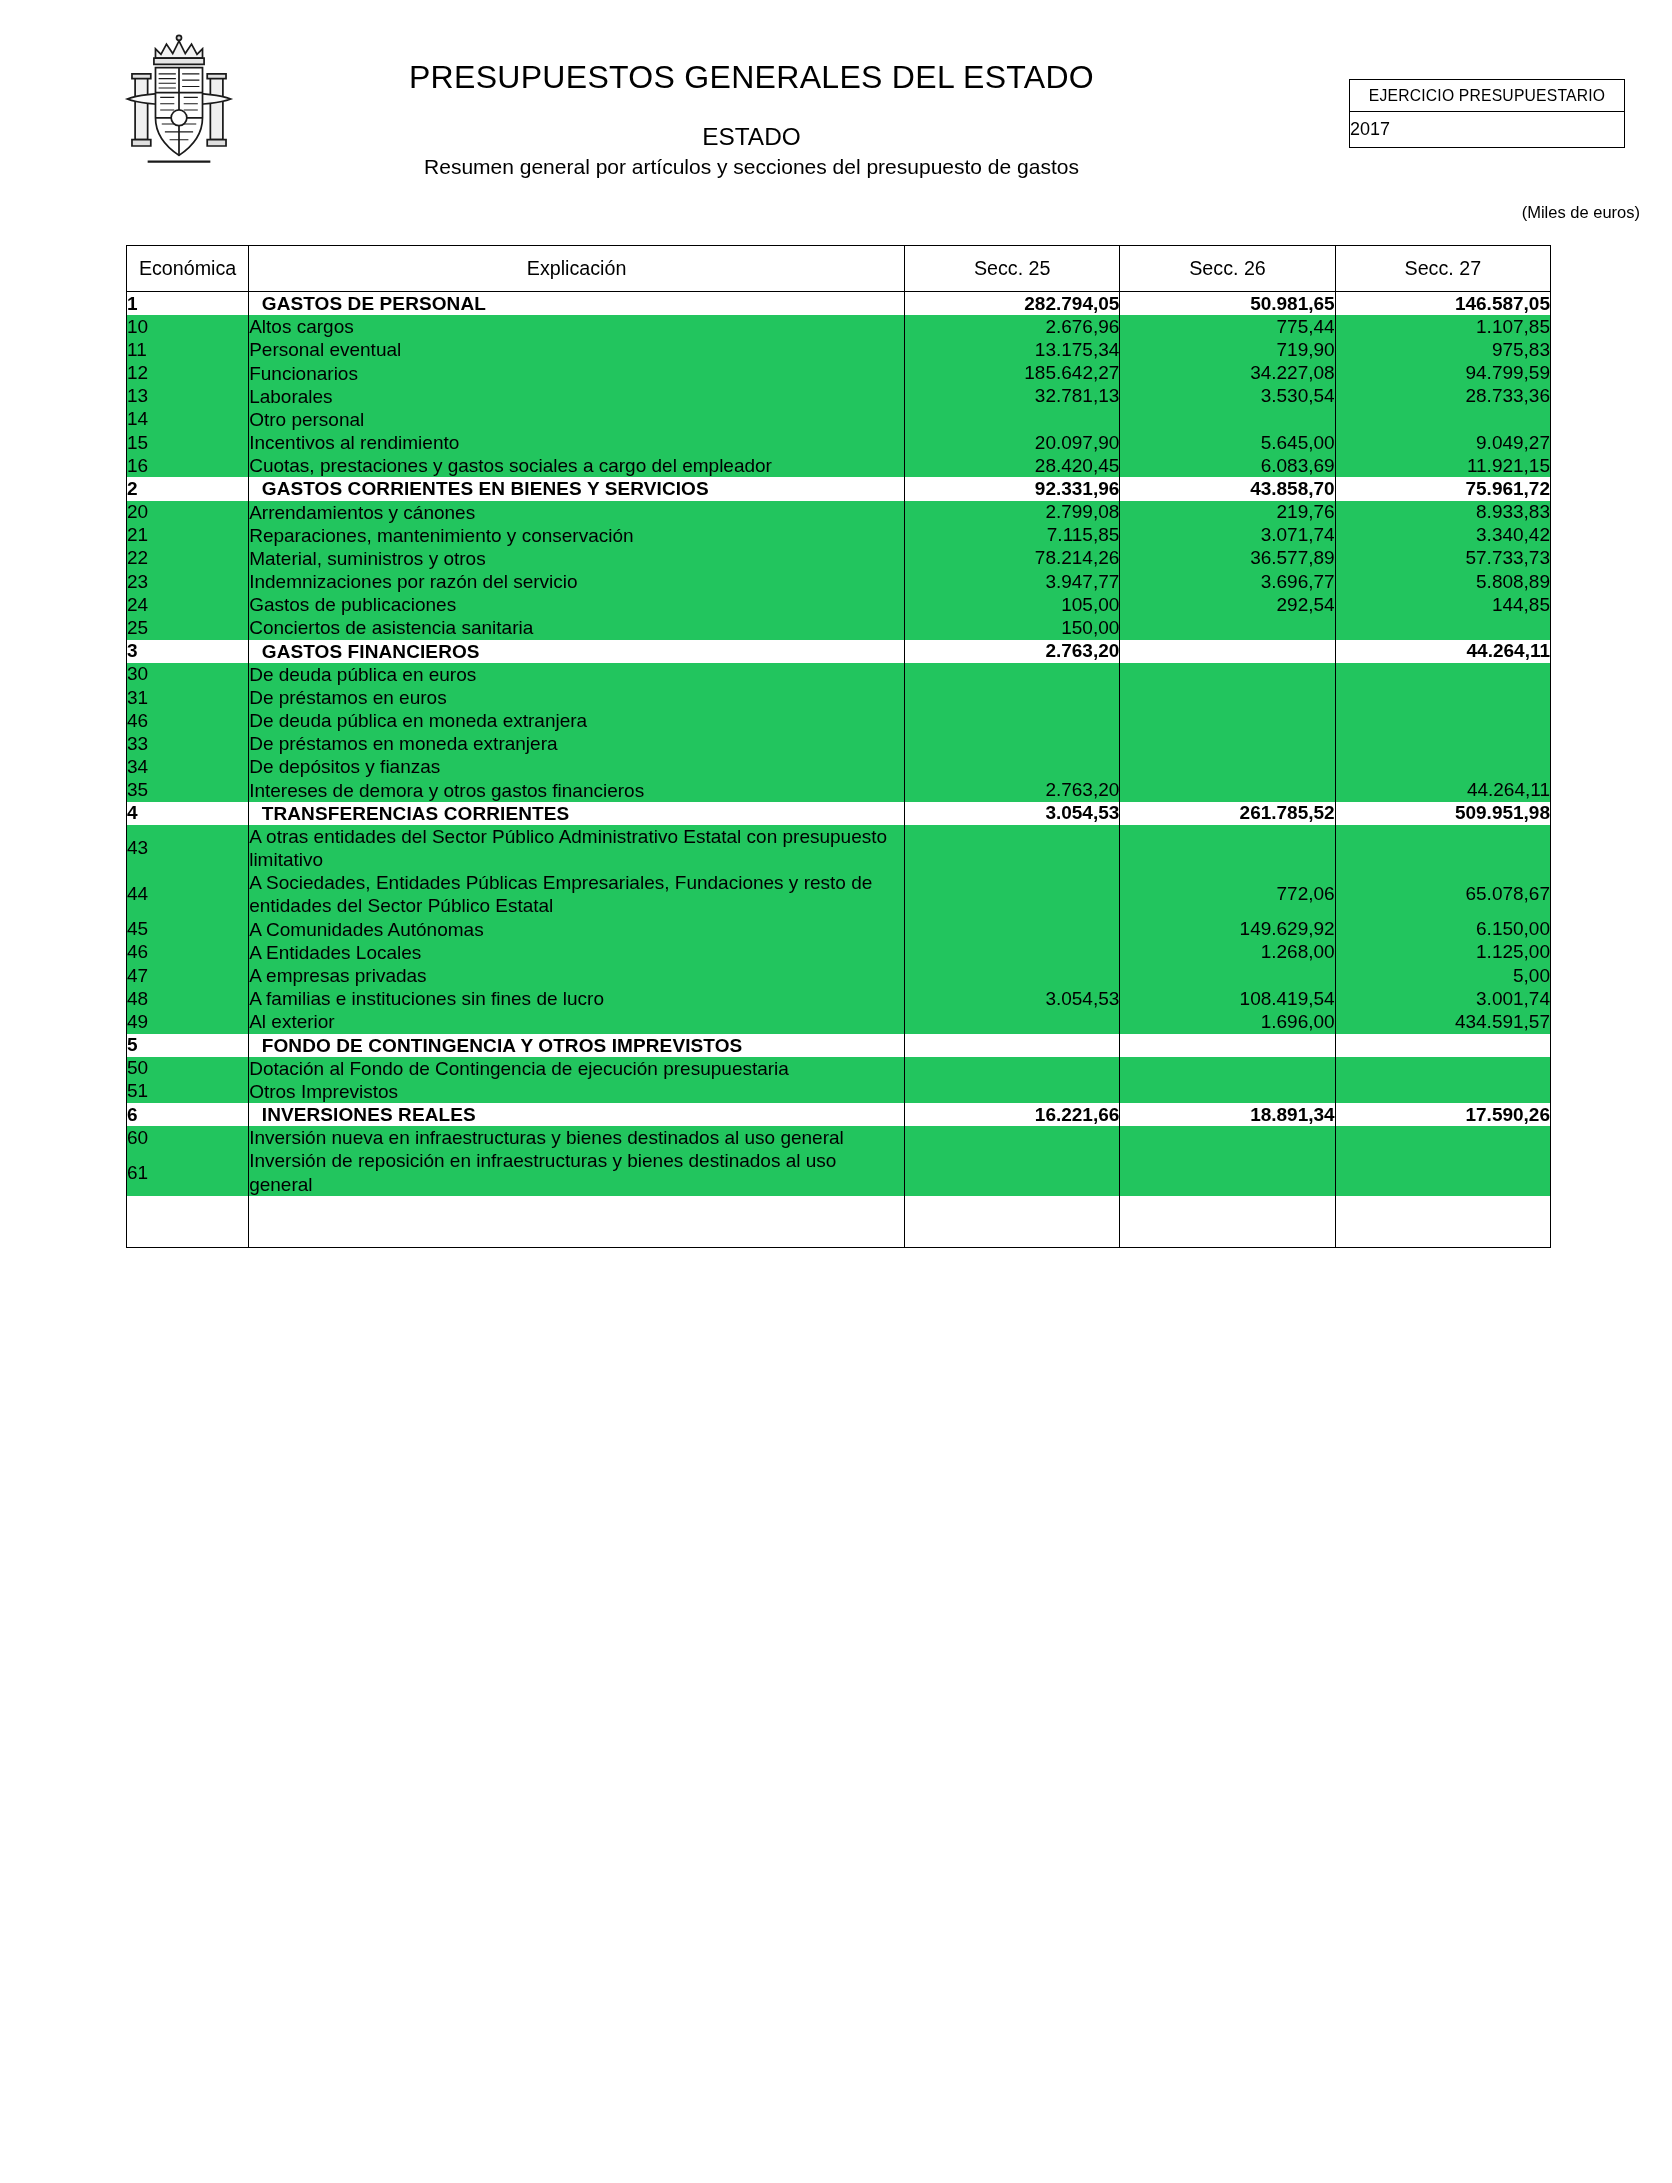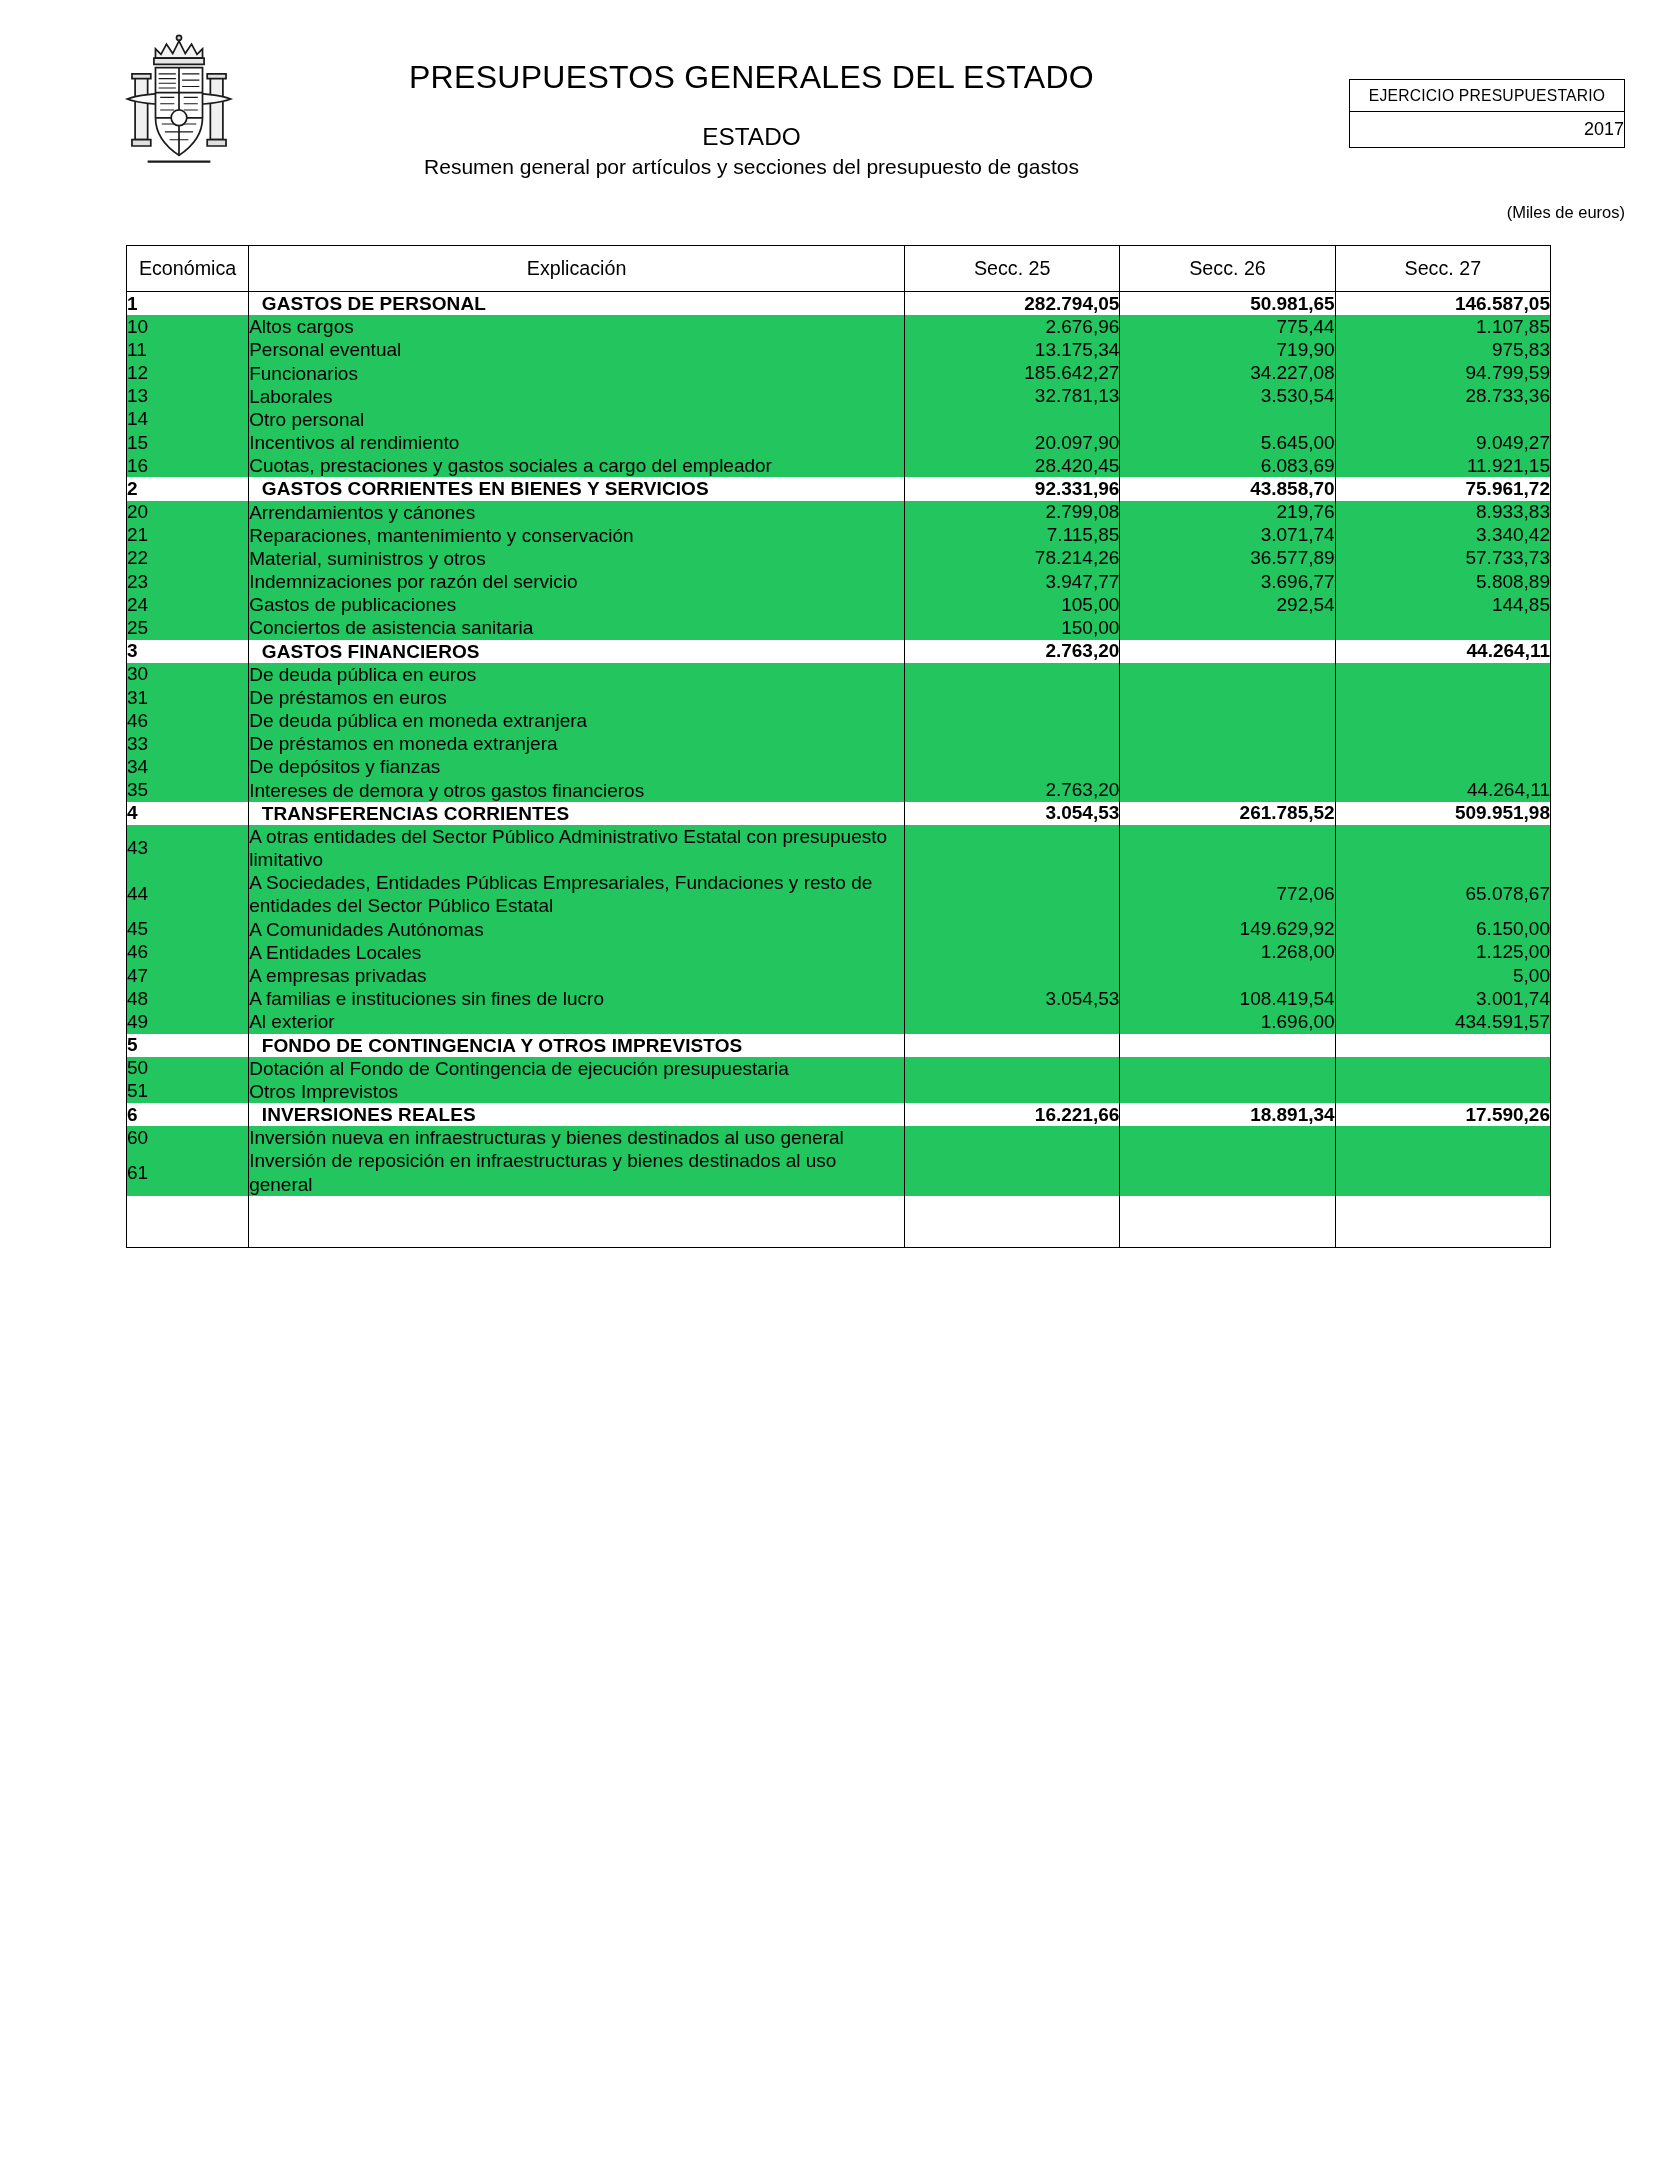--- a/index.html
+++ b/index.html
@@ -63,26 +63,26 @@
   }
   .exercise-box .eb-top {
     font-size: 15.7px;
     text-align: center;
     padding: 7px 0 6.3px 0;
     border-bottom: 1.6px solid #000;
     letter-spacing: 0.2px;
   }
   .exercise-box .eb-bottom {
     font-size: 18px;
-    text-align: right;
+    text-align: left;
     padding: 7px 0 6.3px 0;
   }
   .units {
     position: absolute;
-    right: 47px;
+    right: 32px;
     top: 203px;
     font-size: 16.5px;
   }
 
   
   .table-wrap {
     position: absolute;
     left: 126px;
     top: 245px;
     width: 1223px;

